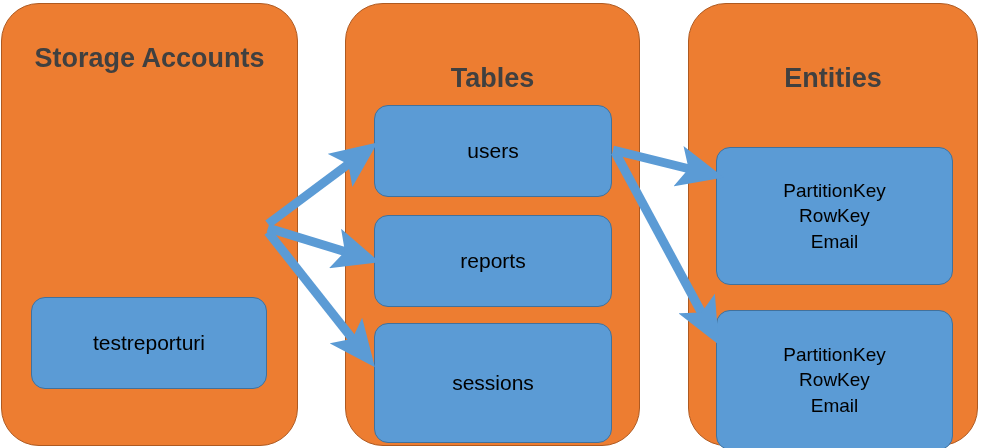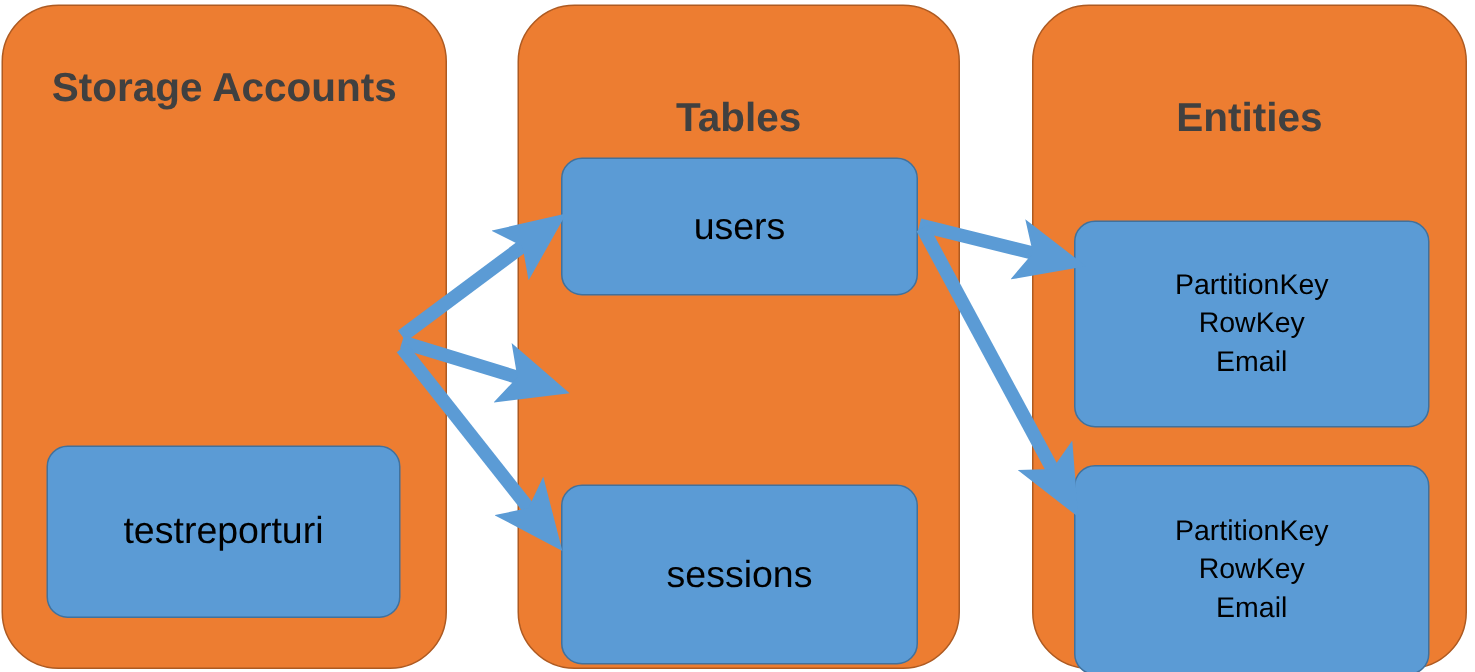--- a/index.html
+++ b/index.html
@@ -36,21 +36,21 @@
   .node {
     position: absolute;
     background: #5B9BD5;
     border: 1px solid #41719C;
     border-radius: 14px;
     box-sizing: border-box;
     display: flex;
     align-items: center;
     justify-content: center;
     color: #000000;
-    font-size: 25px;
+    font-size: 21px;
     line-height: 1.32;
     text-align: center;
     white-space: pre-line;
   }
   .node.multiline { font-size: 19px; margin-top: 40px; }
   svg.arrows {
     position: absolute;
     left: 0;
     top: 0;
     width: 983px;
@@ -59,26 +59,27 @@
   }
 </style>
 </head>
 <body>
 
 <div id="canvas">
 
   <div class="panel" style="left:1px; top:3px; width:297px; height:443px;">
     <div class="panel-title" style="top:40px;">Storage Accounts</div>
   </div>
-  <div class="node" style="left:31px; top:297px; width:236px; height:115px;">testreporturi</div>
+  <div class="node" style="left:31px; top:297px; width:236px; height:92px;">testreporturi</div>
 
   <div class="panel" style="left:345px; top:3px; width:295px; height:443px;">
     <div class="panel-title" style="top:40px;margin-top:20px;">Tables</div>
   </div>
   <div class="node" style="left:374px; top:105px; width:238px; height:92px;">users</div>
+  <div class="node" style="left:374px; top:215px; width:238px; height:92px;">reports</div>
   <div class="node" style="left:374px; top:323px; width:238px; height:120px;">sessions</div>
 
   <div class="panel" style="left:688px; top:3px; width:290px; height:443px;">
     <div class="panel-title" style="top:40px;margin-top:20px;">Entities</div>
   </div>
   <div class="node multiline" style="left:716px; top:107px; width:237px; height:138px;">PartitionKey
 RowKey
 Email</div>
   <div class="node multiline" style="left:716px; top:270px; width:237px; height:140px;">PartitionKey
 RowKey

